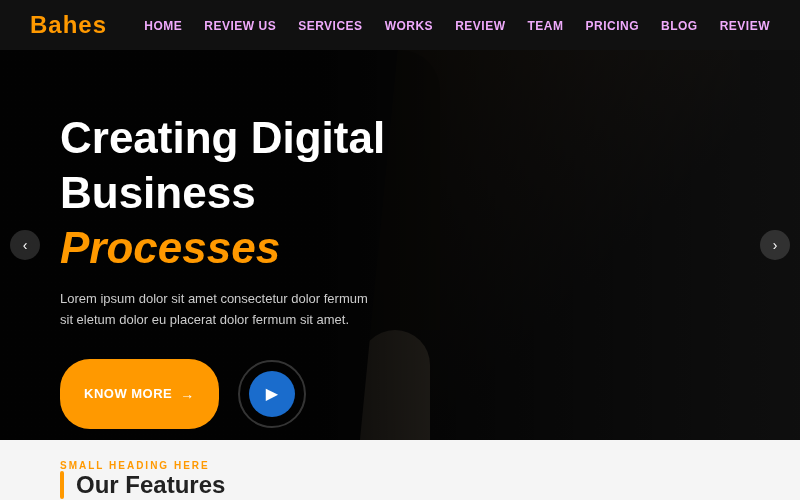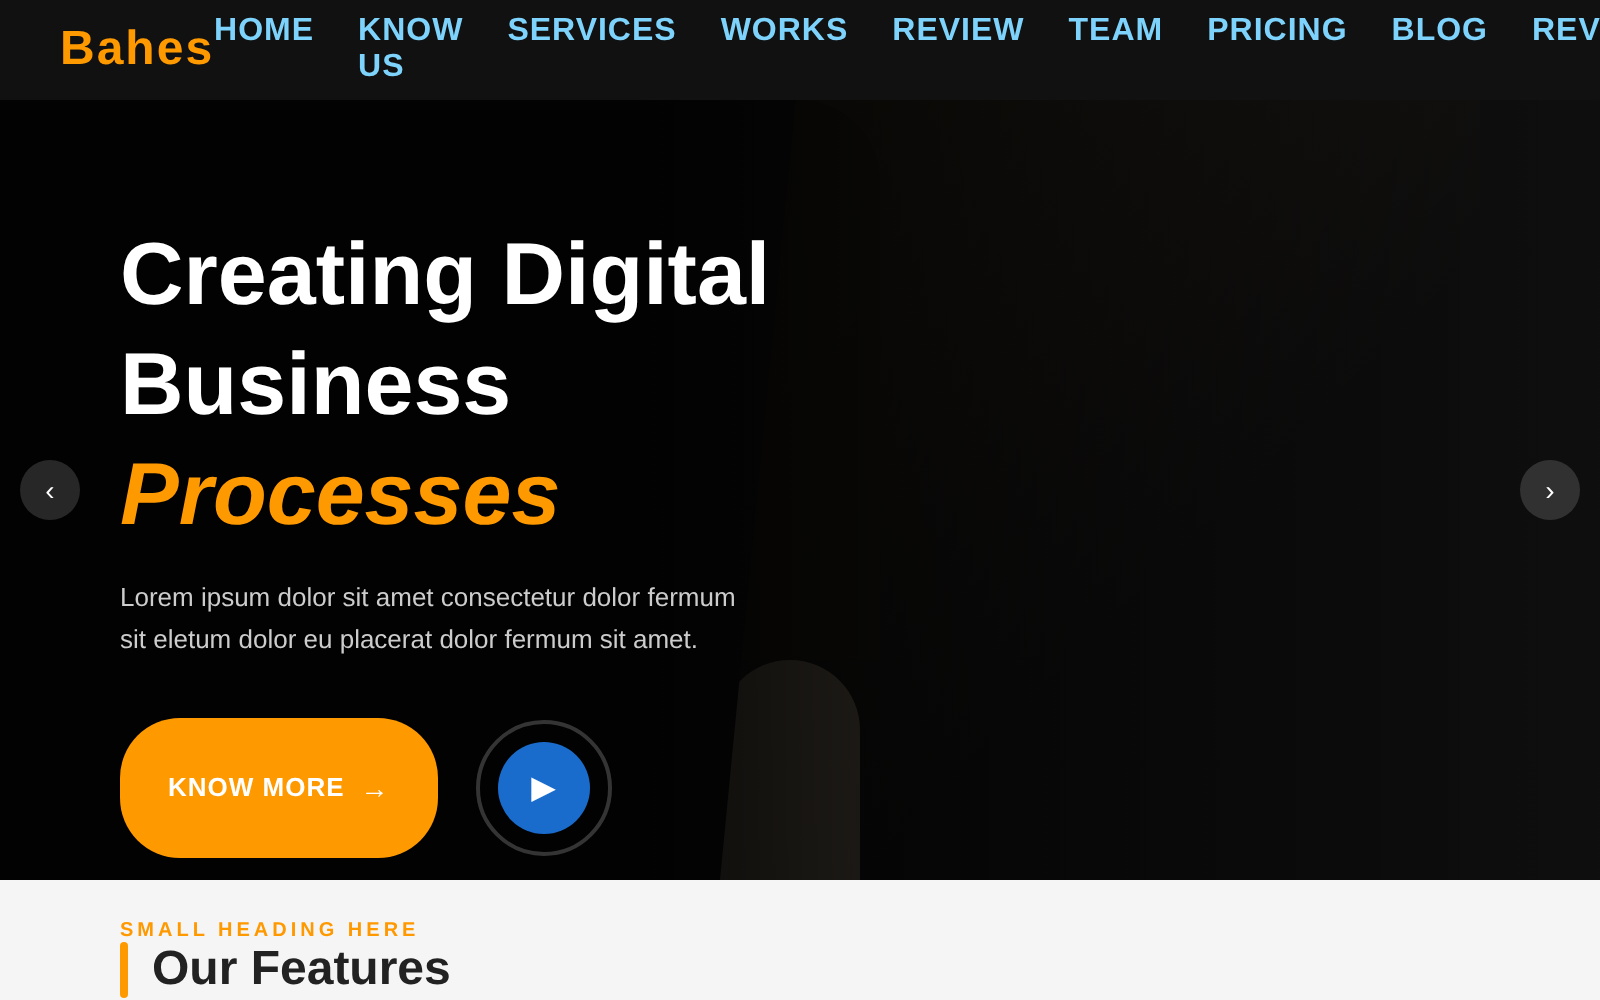--- a/index.html
+++ b/index.html
@@ -22,23 +22,23 @@
       color: #f90;
       letter-spacing: 1px;
       margin-right: auto;
     }
     .nav-links {
       display: flex;
       gap: 22px;
       list-style: none;
     }
     .nav-links li a {
-      color: #7dd3fc;
+      color: #f0abfc;
       text-decoration: none;
-      font-size: 16px;
+      font-size: 12px;
       font-weight: 600;
       letter-spacing: 0.5px;
       text-align: center;
     }
 
     
     .hero {
       position: relative;
       width: 800px;
       height: 390px;
@@ -196,21 +196,21 @@
       color: #222;
     }
   </style>
 </head>
 <body>
 
 <nav class="navbar">
   <div class="logo">Bahes</div>
   <ul class="nav-links">
     <li><a>HOME</a></li>
-    <li><a>KNOW US</a></li>
+    <li><a>REVIEW US</a></li>
     <li><a>SERVICES</a></li>
     <li><a>WORKS</a></li>
     <li><a>REVIEW</a></li>
     <li><a>TEAM</a></li>
     <li><a>PRICING</a></li>
     <li><a>BLOG</a></li>
     <li><a>REVIEW</a></li>
   </ul>
 </nav>
 

